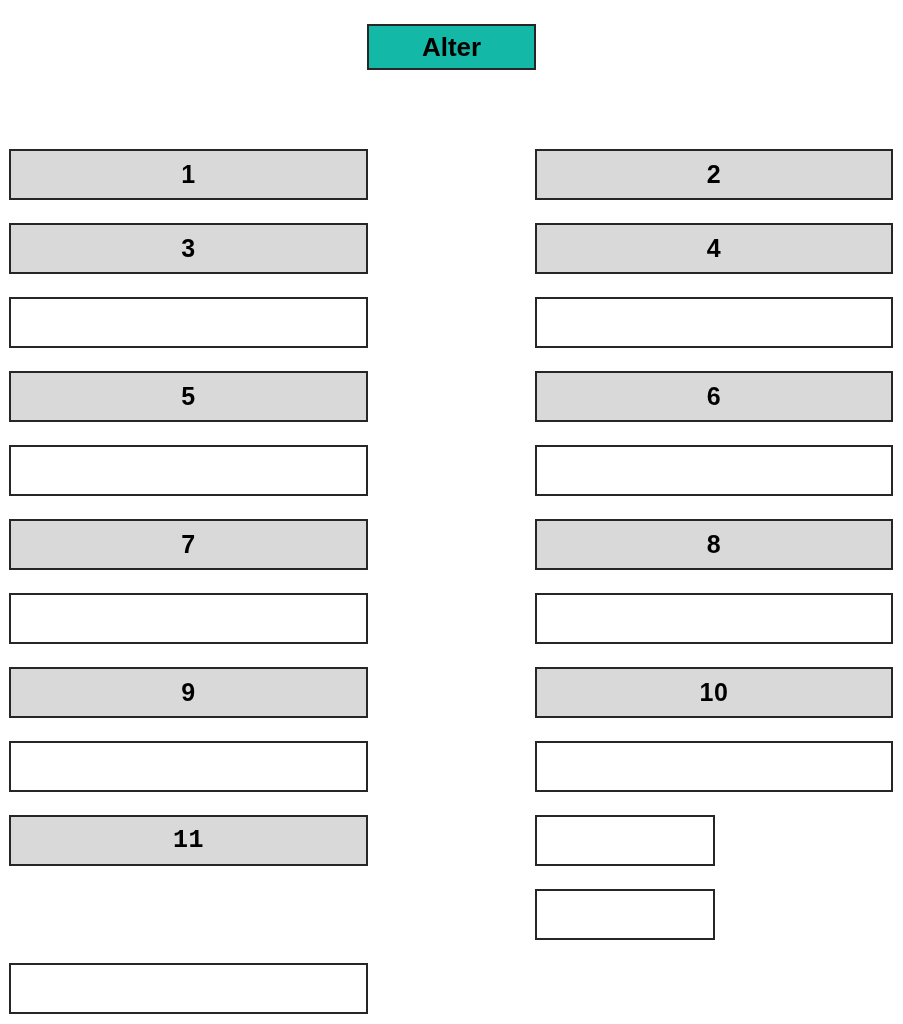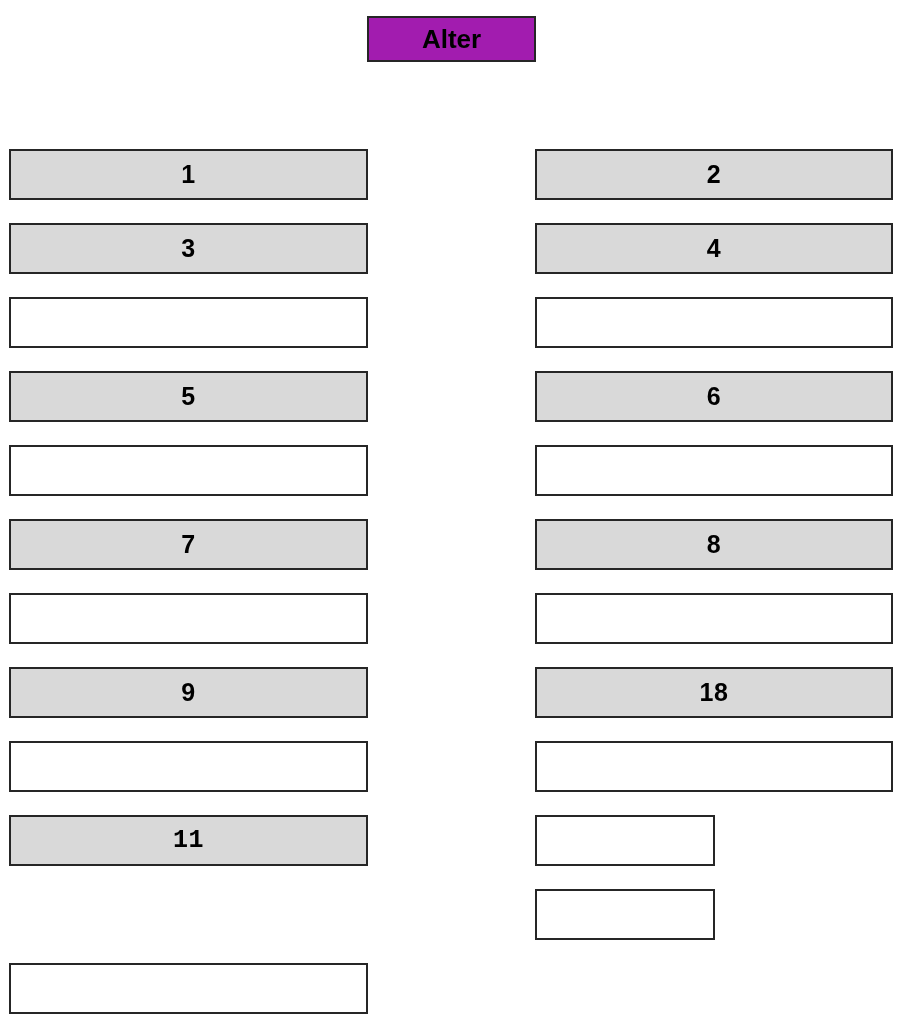--- a/index.html
+++ b/index.html
@@ -15,25 +15,25 @@
     color:var(--text);
   }
   .canvas{
     position:relative;
     width:903px;height:1024px;
     background:var(--bg);
     overflow:hidden;
   }
   .title-box{
     position:absolute;
-    left:367px;top:16px;
+    left:367px;top:24px;
     width:169px;height:46px;
     box-sizing:border-box;
     border:2px solid var(--border);
-    background:#a21caf;
+    background:#14b8a6;
     display:flex;align-items:center;justify-content:center;
     font-weight:bold;font-size:26px;
   }
   .box{
     position:absolute;
     height:51px;
     box-sizing:border-box;
     border:2px solid var(--border);
     background:#ffffff;
     display:flex;align-items:center;justify-content:center;
@@ -100,21 +100,21 @@
       <div class="box" style="left: 535px; top: 445px; width: 358px;">
         <span></span>
       </div>
       <div class="box filled" style="left: 535px; top: 519px; width: 358px;">
         <span>8</span>
       </div>
       <div class="box" style="left: 535px; top: 593px; width: 358px;">
         <span></span>
       </div>
       <div class="box filled" style="left: 535px; top: 667px; width: 358px;">
-        <span>18</span>
+        <span>10</span>
       </div>
       <div class="box" style="left: 535px; top: 741px; width: 358px;">
         <span></span>
       </div>
       <div class="box" style="left: 535px; top: 815px; width: 180px;">
         <span></span>
       </div>
       <div class="box" style="left: 535px; top: 889px; width: 180px;">
         <span></span>
       </div>

